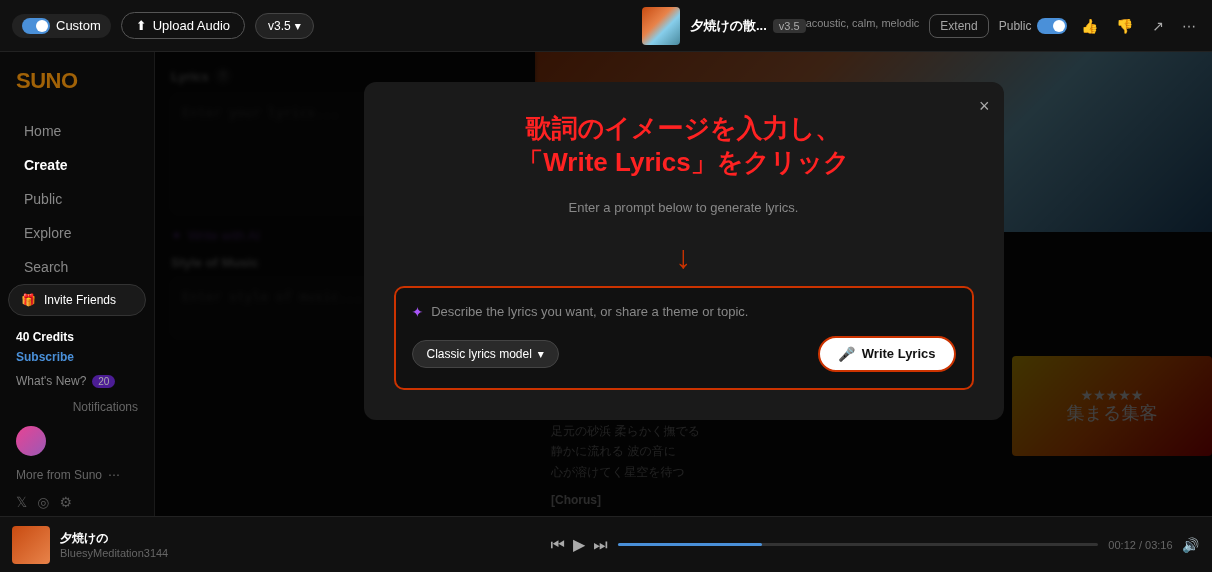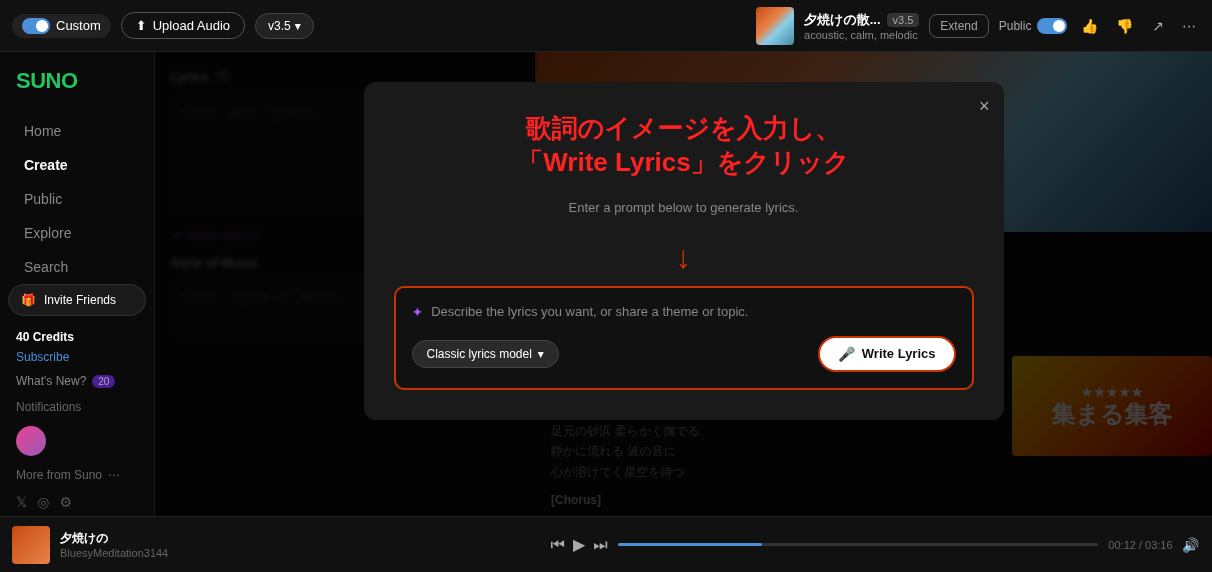--- a/index.html
+++ b/index.html
@@ -102,21 +102,22 @@
       align-items: center;
       justify-content: center;
     }
     .track-thumb-img {
       width: 38px;
       height: 38px;
       background: linear-gradient(135deg, #c84b11 0%, #e8834a 40%, #87ceeb 60%, #4a8a9e 100%);
     }
     .track-title-info {
       display: flex;
-      flex-direction: column;
+      flex-direction: row;
+      text-align: right;
     }
     .track-title-top {
       display: flex;
       align-items: center;
       gap: 6px;
     }
     .track-name {
       font-size: 13px;
       font-weight: 600;
     }
@@ -186,21 +187,21 @@
       background: #0a0a0a;
       border-right: 1px solid #1a1a1a;
       display: flex;
       flex-direction: column;
       padding: 16px 0;
       flex-shrink: 0;
     }
     .logo {
       font-size: 22px;
       font-weight: 800;
-      color: #22c55e;
+      color: #a16207;
       padding: 0 16px 20px;
       letter-spacing: -0.5px;
     }
     .nav-item {
       padding: 8px 16px;
       font-size: 14px;
       color: #888;
       cursor: pointer;
       border-radius: 6px;
       margin: 1px 8px;
@@ -231,20 +232,21 @@
     }
     .credits-info .credits-num {
       color: #fff;
       font-weight: 600;
     }
     .subscribe-link {
       color: #4a90d9;
       font-size: 12px;
       padding: 2px 8px;
       cursor: pointer;
+      font-weight: bold;
     }
     .whats-new {
       display: flex;
       align-items: center;
       gap: 6px;
       padding: 8px;
       color: #888;
       font-size: 12px;
       cursor: pointer;
     }
@@ -253,20 +255,21 @@
       border-radius: 10px;
       padding: 1px 6px;
       font-size: 10px;
       color: #aaa;
     }
     .notifications-label {
       padding: 4px 8px;
       font-size: 12px;
       color: #666;
       cursor: pointer;
+      text-align: right;
     }
     .avatar-row {
       display: flex;
       align-items: center;
       gap: 8px;
       padding: 8px;
       cursor: pointer;
     }
     .avatar-circle {
       width: 30px;
@@ -637,22 +640,22 @@
       align-items: center;
       justify-content: center;
       border-radius: 4px;
       z-index: 50;
     }
     .watermark-stars {
       font-size: 14px;
       color: #fff;
     }
     .watermark-text {
-      font-size: 24px;
-      font-weight: 700;
+      font-size: 18px;
+      font-weight: 400;
       color: #fff;
       line-height: 1.2;
     }
   </style>
 </head>
 <body>
 
 <div class="top-bar">
   <div class="top-bar-left">
     <div class="custom-toggle">

